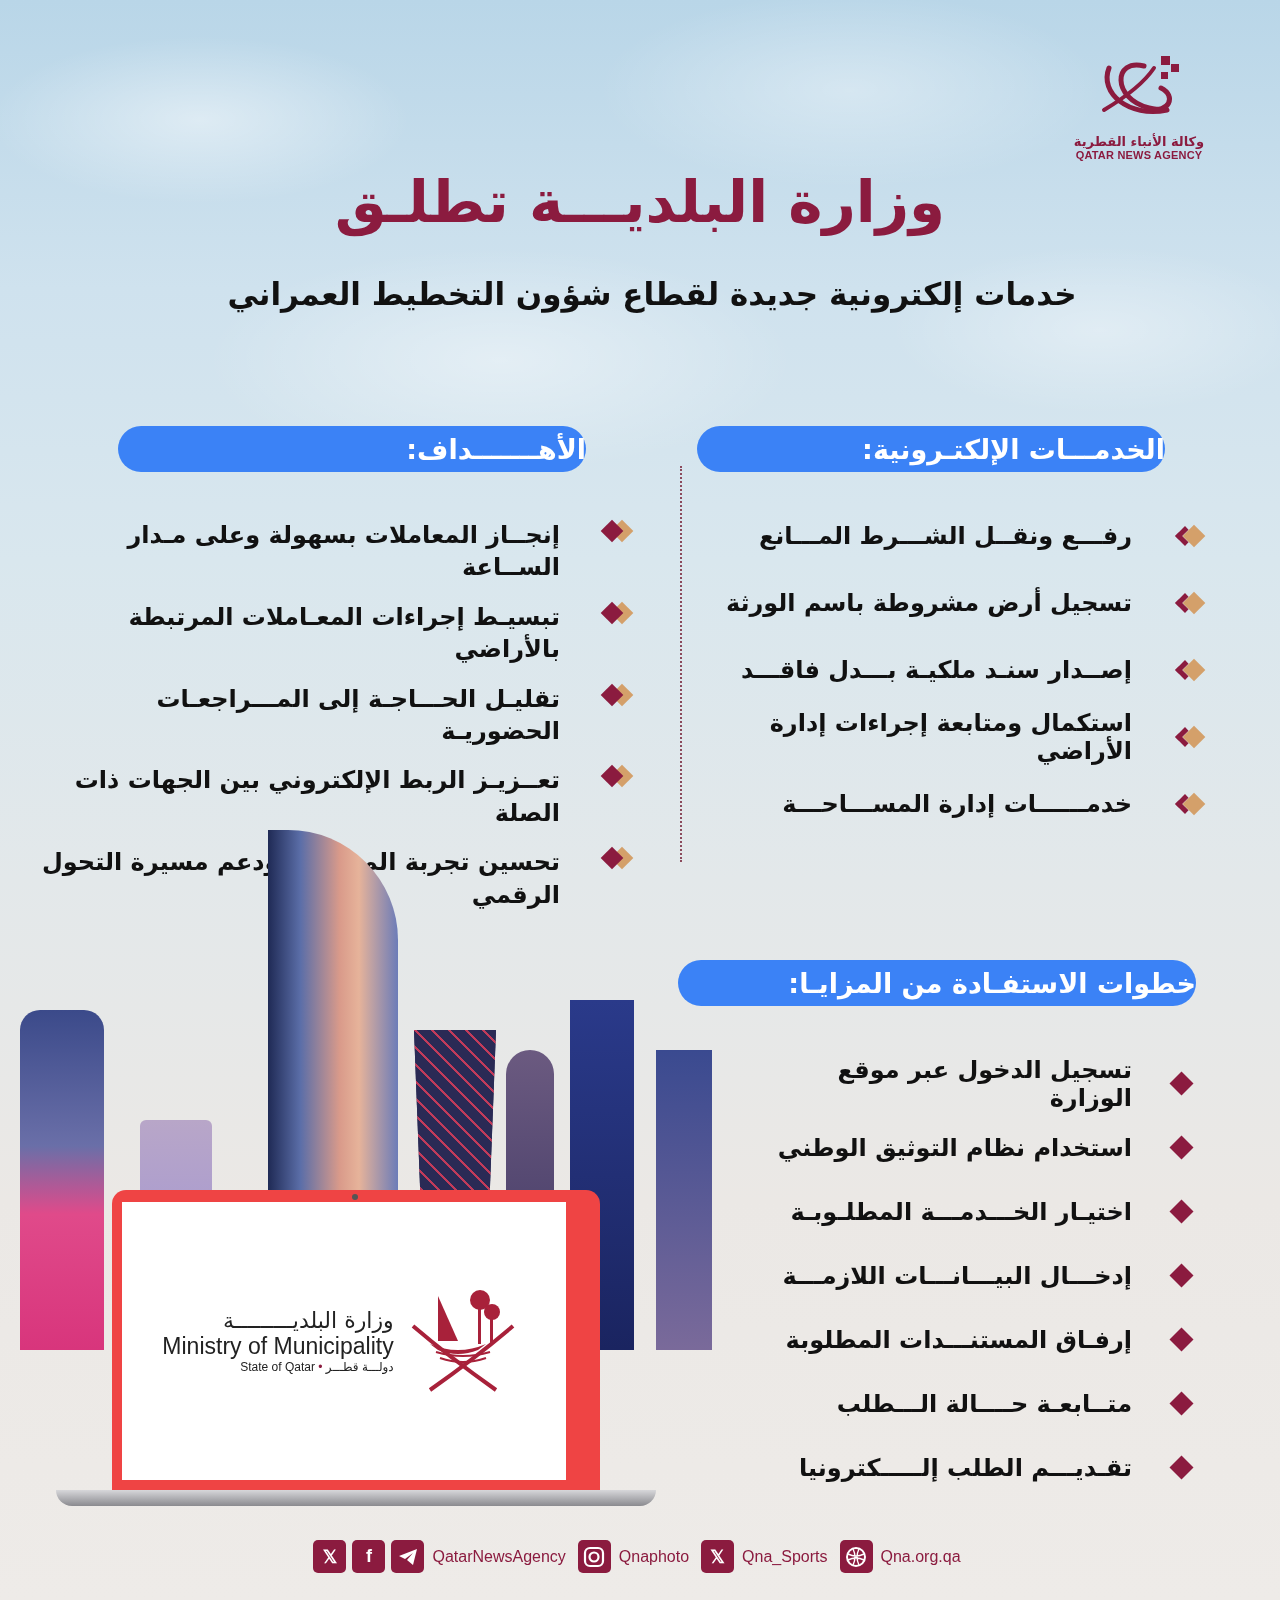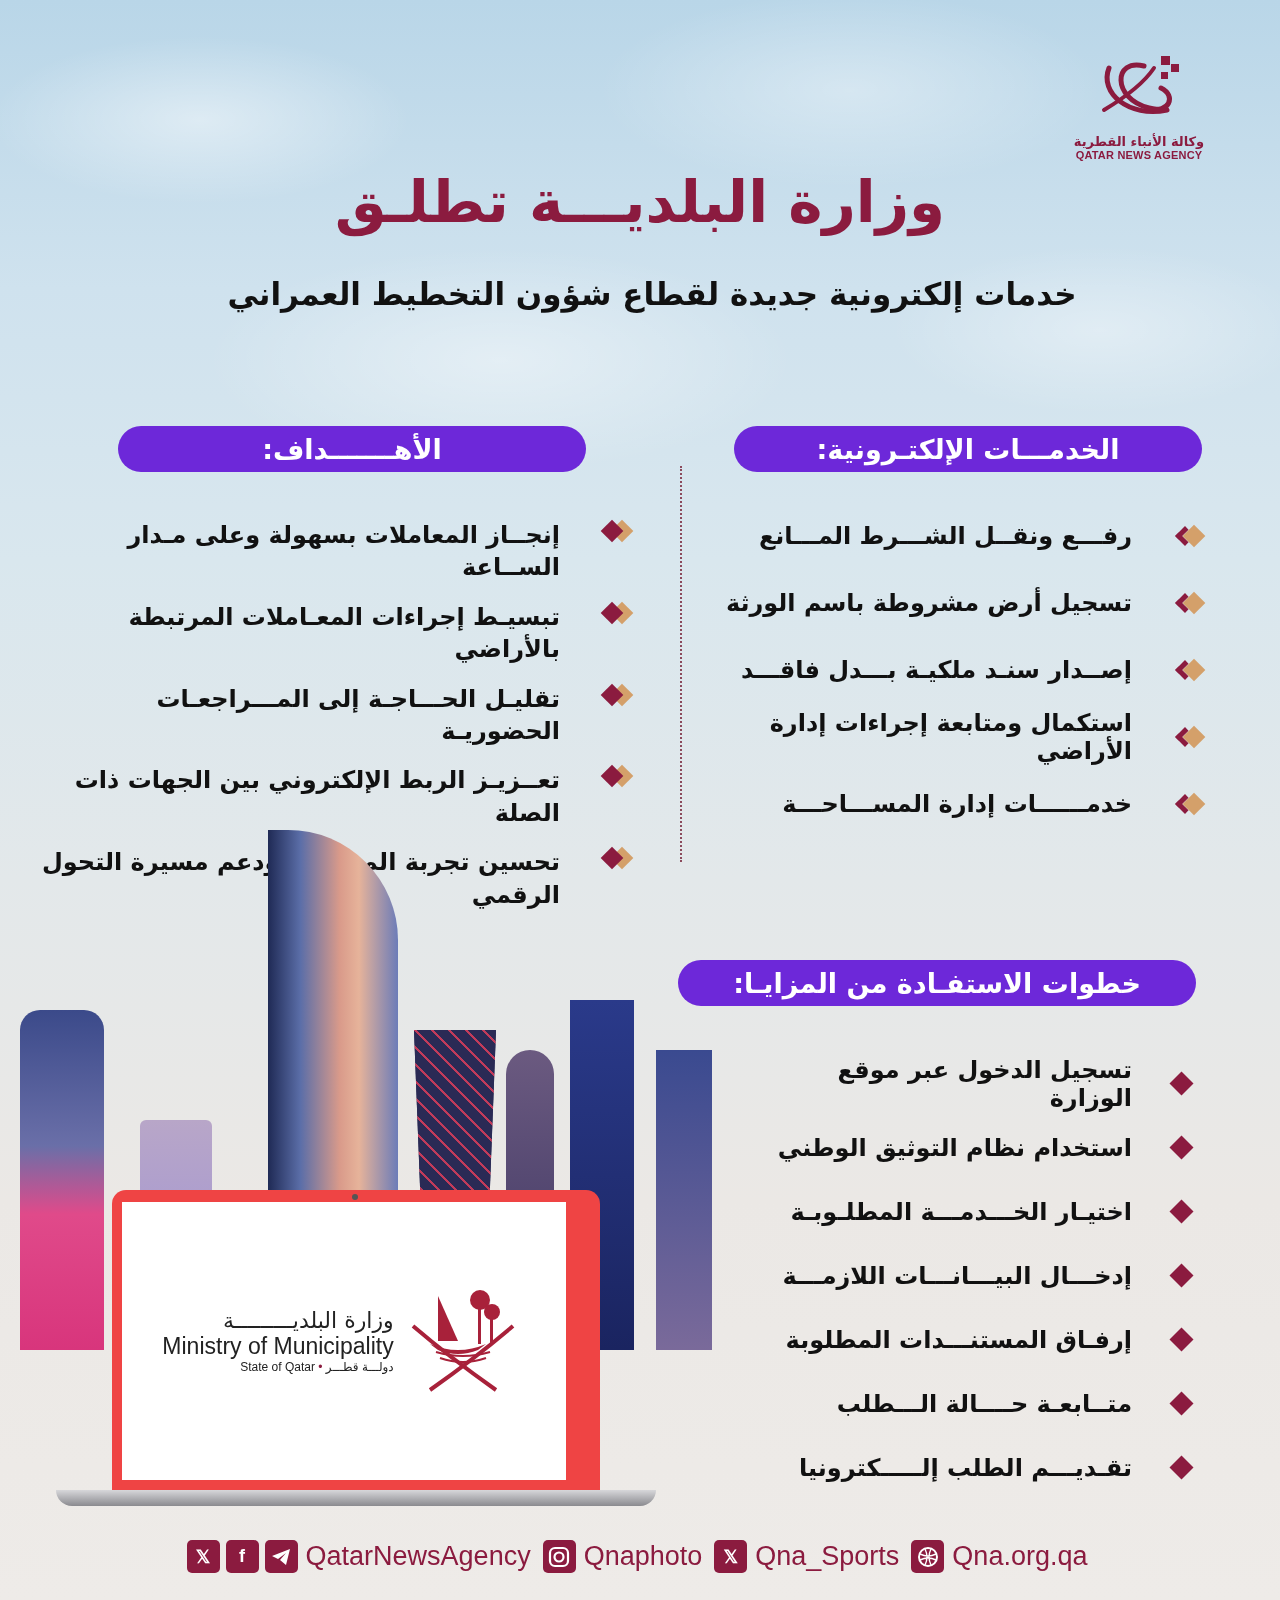--- a/index.html
+++ b/index.html
@@ -29,24 +29,24 @@
     color: #8b1b3f; font-size: 58px; font-weight: bold; direction: rtl;
   }
   .subtitle {
     position: absolute; top: 276px; left: 12px; width: 1280px; text-align: center;
     color: #111; font-size: 31px; font-weight: bold; direction: rtl;
   }
 
   
   .pill {
     position: absolute; height: 46px; border-radius: 23px;
-    background: #6d28d9; color: #fff; font-weight: bold; font-size: 27px;
-    display: flex; align-items: center; justify-content: center; direction: rtl;
-  }
-  .pill-services { top: 426px; left: 734px; width: 468px; }
+    background: #3b82f6; color: #fff; font-weight: bold; font-size: 27px;
+    display: flex; align-items: center; justify-content: flex-start; direction: rtl;
+  }
+  .pill-services { top: 426px; left: 697px; width: 468px; }
   .pill-goals { top: 426px; left: 118px; width: 468px; }
   .pill-steps { top: 960px; left: 678px; width: 518px; }
 
   
   .list { position: absolute; direction: rtl; list-style: none; }
   .list li {
     display: flex; align-items: center; font-size: 24px; font-weight: bold; color: #111;
     position: relative;
   }
   .list-services { top: 502px; right: 76px; width: 520px; }
@@ -108,21 +108,21 @@
 
   
   .footer {
     position: absolute; top: 1540px; left: 0; width: 1280px; display: flex; justify-content: center;
     align-items: center; gap: 6px; font-family: "Liberation Sans", sans-serif;
   }
   .sicon {
     width: 33px; height: 33px; background: #8b1b3f; color: #fff; border-radius: 5px;
     display: inline-flex; align-items: center; justify-content: center; font-weight: bold; font-size: 18px;
   }
-  .handle { font-size: 27px; color: #8b1b3f; margin: 0 6px 0 2px; }
+  .handle { font-size: 16px; color: #8b1b3f; margin: 0 6px 0 2px; }
 </style>
 </head>
 <body>
 
 <div class="clouds"></div>
 
 <div class="qna-logo">
   <svg viewBox="0 0 100 80">
     <path d="M20 20 C 10 45, 40 70, 78 62" stroke="#8b1b3f" stroke-width="5" fill="none" stroke-linecap="round"></path>
     <path d="M55 18 C 25 10, 22 50, 60 60 C 80 66, 88 48, 72 40" stroke="#8b1b3f" stroke-width="5" fill="none" stroke-linecap="round"></path>

